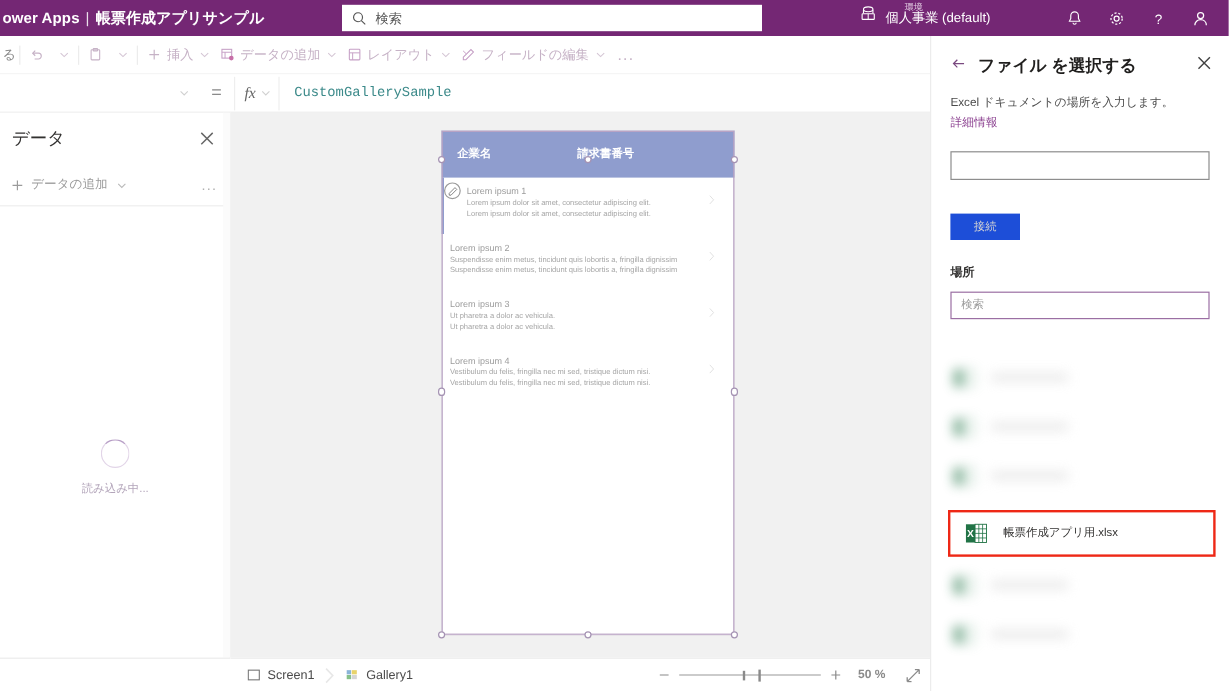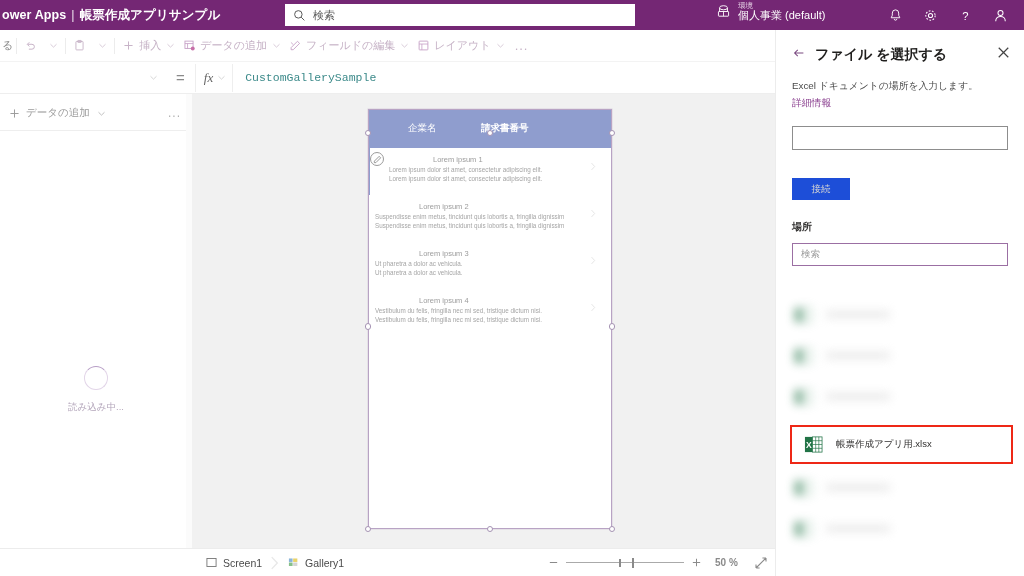--- a/index.html
+++ b/index.html
@@ -28,21 +28,21 @@
     position: absolute; left: 285px; top: 4px; width: 350px; height: 22px;
     background: #ffffff; display: flex; align-items: center; padding: 0 8px;
   }
   .search-wrap .mag { width: 13px; height: 13px; flex: 0 0 auto; }
   .search-wrap .ph { font-size: 11px; color: #555; margin-left: 7px; }
   .env-block {
     position: absolute; left: 716px; top: 2px; display: flex; align-items: center;
   }
   .env-icon { width: 15px; height: 15px; margin-right: 7px; }
   .env-text { line-height: 1.05; }
-  .env-label { font-size: 7.5px; color: #e8d4e8; display: block; }
+  .env-label { font-size: 7.5px; color: #e8d4e8; display: block; margin-left: 16px; }
   .env-name { font-size: 11px; color: #ffffff; display: block; }
   .hdr-icons {
     position: absolute; right: 8px; top: 0; height: 30px;
     display: flex; align-items: center; gap: 20px; padding-right: 8px;
   }
   .hdr-icons .hicon { width: 15px; height: 15px; cursor: pointer; }
 
   
   .cmdbar {
     position: absolute; left: 0; top: 30px; width: 775px; height: 32px;
@@ -128,25 +128,25 @@
     background: #ffffff; box-shadow: 0 0 0 0.5px #d9d2dd;
   }
   .gallery-sel {
     position: absolute; left: 176px; top: 15px; width: 244px; height: 420px;
     border: 1px solid #b8a3c4; pointer-events: none;
   }
   .gal-hdr {
     position: absolute; left: 0; top: 0; width: 244px; height: 39px;
     background: #8f9dce; display: flex; align-items: center;
   }
-  .gal-hdr .h1 { position: absolute; left: 40px; color: #fff; font-size: 9.5px; font-weight: normal; }
+  .gal-hdr .h1 { position: absolute; left: 13px; color: #fff; font-size: 9.5px; font-weight: bold; }
   .gal-hdr .h2 { position: absolute; left: 113px; color: #fff; font-size: 9.5px; font-weight: bold; }
   .gal-list { position: absolute; left: 0; top: 39px; width: 244px; }
   .gal-item { position: relative; height: 47px; padding: 7px 0 0 7px; }
-  .gal-item .gtitle { font-size: 7.5px; color: #9c9c9c; line-height: 1.35; margin-left: 44px; }
+  .gal-item .gtitle { font-size: 7.5px; color: #9c9c9c; line-height: 1.35; }
   .gal-item .gsub { font-size: 6.3px; color: #a5a5a5; line-height: 1.45; }
   .gal-item .gchev {
     position: absolute; right: 16px; top: 14px; width: 6px; height: 9px; opacity: .45;
   }
   .gal-item .accent {
     position: absolute; left: 0; top: 0; width: 1.6px; height: 47px; background: #8f9dce;
   }
   .gal-item .edit-badge {
     position: absolute; left: 2px; top: 4px; width: 14px; height: 14px;
     border-radius: 50%; background: #ffffff; border: 0.8px solid #9b9b9b;
@@ -327,35 +327,35 @@
         <circle cx="12" cy="11.6" r="2.4" fill="#c76fa8"></circle>
       </svg>
       <span class="clabel">データの追加</span>
       <svg class="chev" viewBox="0 0 12 12">
         <path d="M2 4.3 6 8.2l4-3.9" fill="none" stroke="#c6b2c6" stroke-width="1.2"></path>
       </svg>
     </div>
 
     <div class="cmd">
       <svg class="ci" viewBox="0 0 16 16">
+        <rect x="2.6" y="2.6" width="10.8" height="10.8" rx=".8" fill="none" stroke="#c6a0c6" stroke-width="1.1"></rect>
+        <path d="M2.6 6.2h10.8M6 6.2v7.2" stroke="#c6a0c6" stroke-width="1"></path>
+      </svg>
+      <span class="clabel">レイアウト</span>
+      <svg class="chev" viewBox="0 0 12 12">
+        <path d="M2 4.3 6 8.2l4-3.9" fill="none" stroke="#c6b2c6" stroke-width="1.2"></path>
+      </svg>
+    </div>
+
+    <div class="cmd">
+      <svg class="ci" viewBox="0 0 16 16">
         <path d="M2.6 10.6 10.4 2.8l2.6 2.6-7.8 7.8H2.6z" fill="none" stroke="#c6a0c6" stroke-width="1.1"></path>
         <path d="M2.4 4.2 5.4 7" stroke="#c6a0c6" stroke-width="1"></path>
       </svg>
       <span class="clabel">フィールドの編集</span>
-      <svg class="chev" viewBox="0 0 12 12">
-        <path d="M2 4.3 6 8.2l4-3.9" fill="none" stroke="#c6b2c6" stroke-width="1.2"></path>
-      </svg>
-    </div>
-
-    <div class="cmd">
-      <svg class="ci" viewBox="0 0 16 16">
-        <rect x="2.6" y="2.6" width="10.8" height="10.8" rx=".8" fill="none" stroke="#c6a0c6" stroke-width="1.1"></rect>
-        <path d="M2.6 6.2h10.8M6 6.2v7.2" stroke="#c6a0c6" stroke-width="1"></path>
-      </svg>
-      <span class="clabel">レイアウト</span>
       <svg class="chev" viewBox="0 0 12 12">
         <path d="M2 4.3 6 8.2l4-3.9" fill="none" stroke="#c6b2c6" stroke-width="1.2"></path>
       </svg>
     </div>
 
     <span class="ellipsis-cmd">...</span>
   </div>
 
   <div class="formulabar">
     <div class="prop-select">
@@ -368,20 +368,26 @@
     <div class="fx-box">
       <span class="fxl">fx</span>
       <svg class="chev" viewBox="0 0 12 12">
         <path d="M2 4.3 6 8.2l4-3.9" fill="none" stroke="#999" stroke-width="1.2"></path>
       </svg>
     </div>
     <span class="formula-text">CustomGallerySample</span>
   </div>
 
   <div class="datapane">
+    <div class="dp-title-row">
+      <span class="dp-title">データ</span>
+      <svg class="dp-close" viewBox="0 0 12 12">
+        <path d="M1.6 1.6 10.4 10.4M10.4 1.6 1.6 10.4" stroke="#666" stroke-width="1.1"></path>
+      </svg>
+    </div>
 
 
     <div class="dp-add-row">
       <span class="dp-add-left">
         <svg class="plus" viewBox="0 0 16 16">
           <path d="M8 3v10M3 8h10" stroke="#9b9b9b" stroke-width="1.2"></path>
         </svg>
         <span>データの追加</span>
         <svg class="chev" viewBox="0 0 12 12">
           <path d="M2 4.3 6 8.2l4-3.9" fill="none" stroke="#9b9b9b" stroke-width="1.2"></path>

